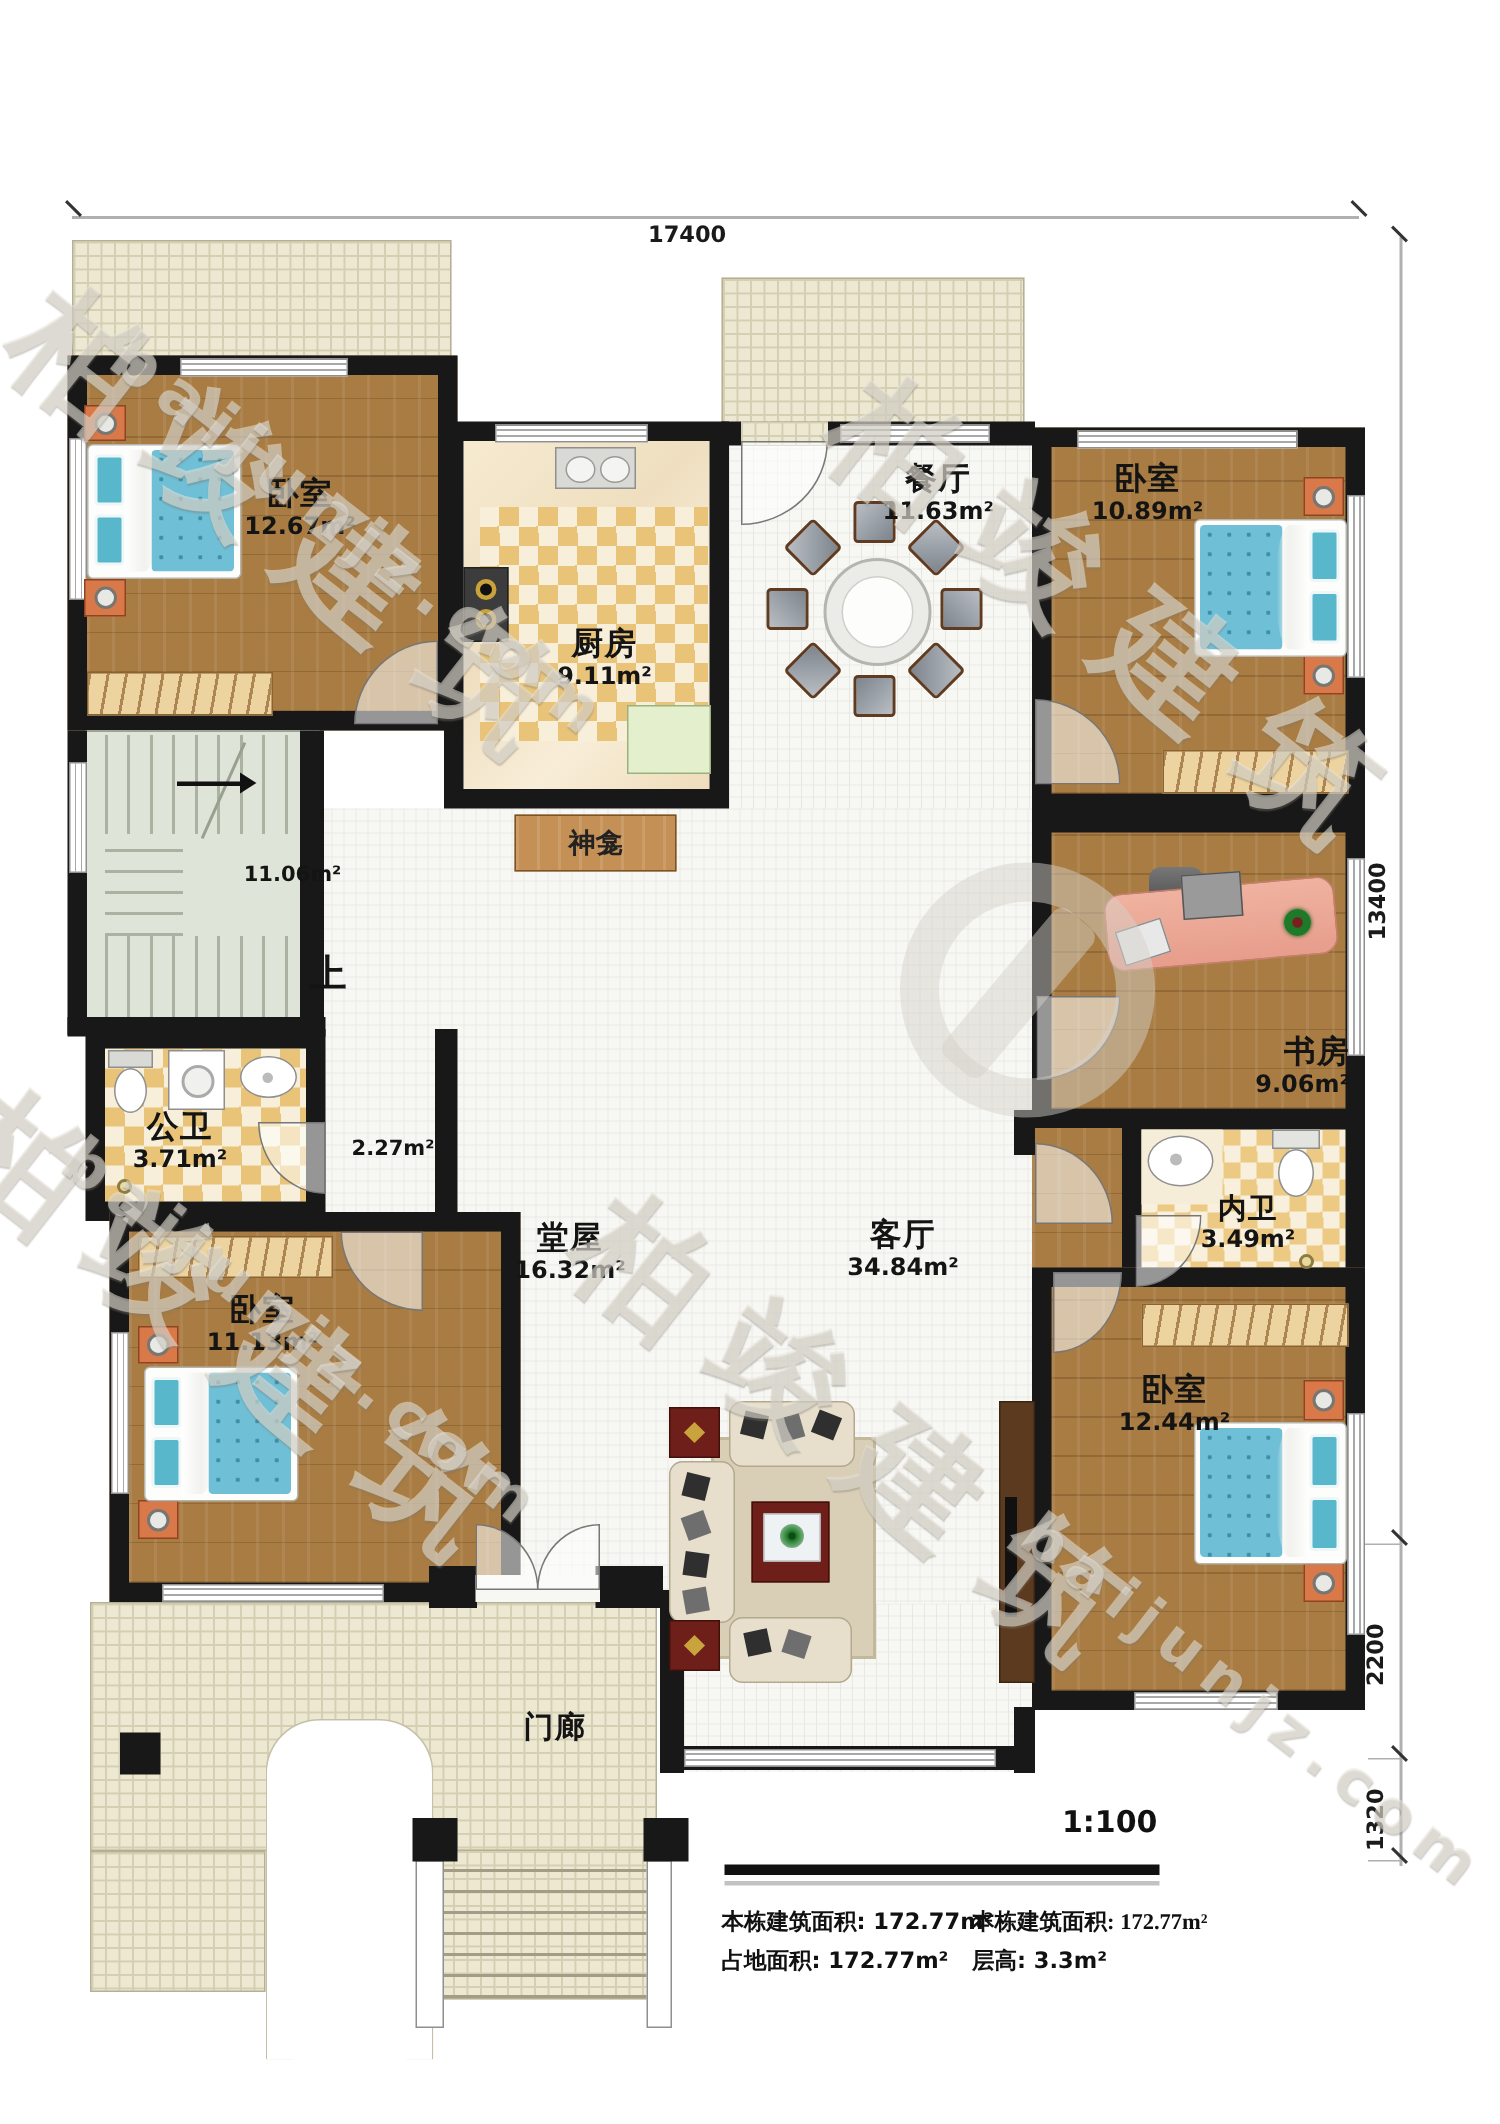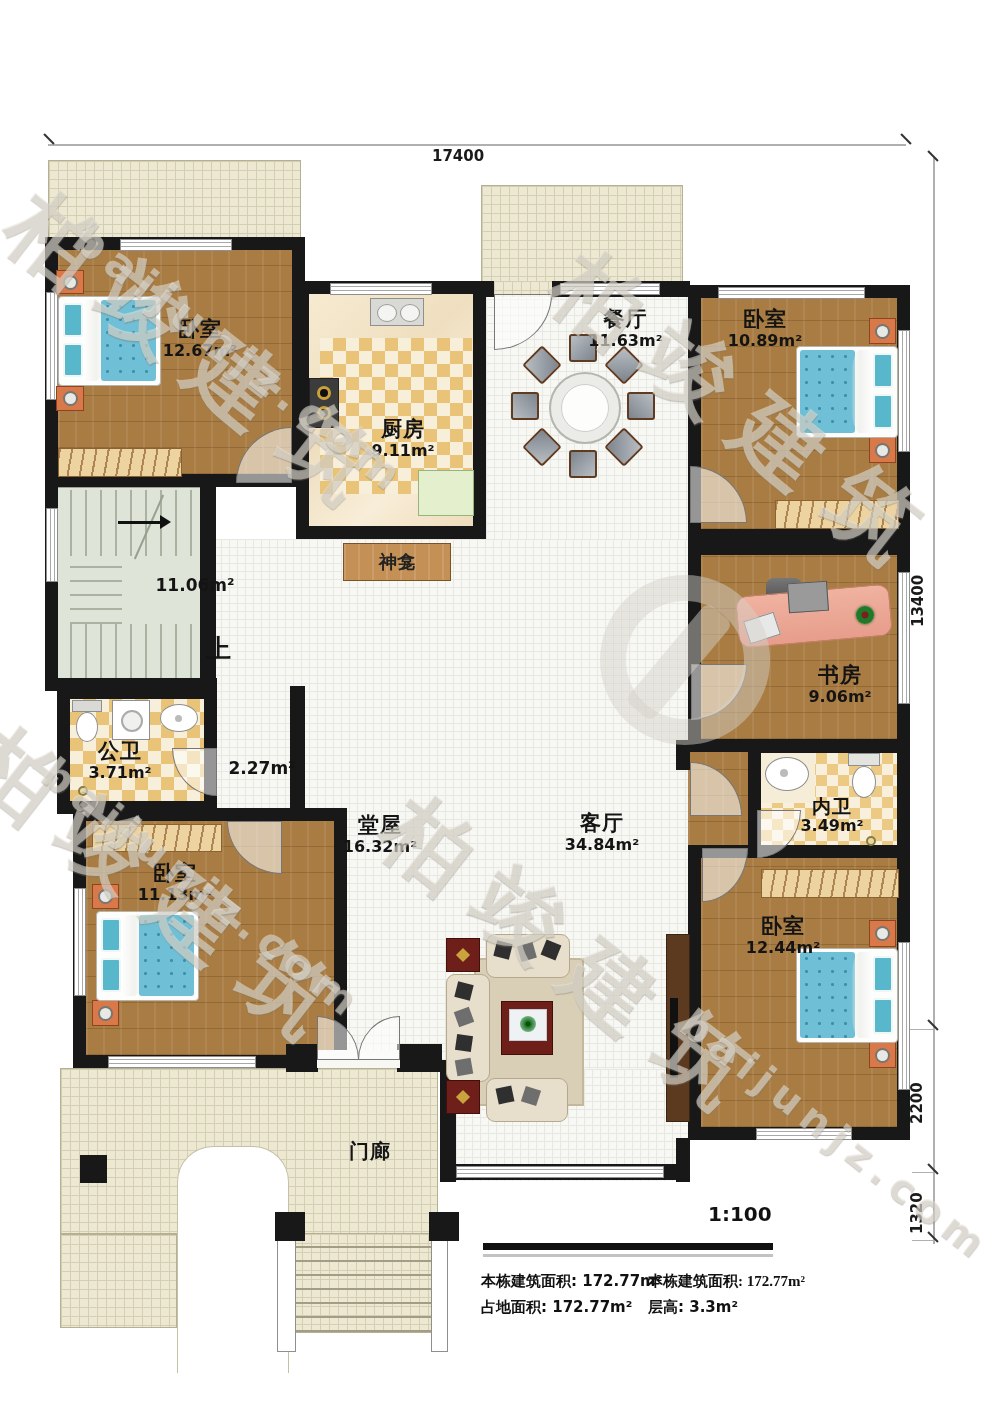--- a/index.html
+++ b/index.html
@@ -19,21 +19,21 @@
   .wall{background:#181818;z-index:15;}
   .win{background:#fff;border:1px solid #8f8f8f;box-sizing:border-box;z-index:16;}
   .win.h{background-image:repeating-linear-gradient(0deg,#fff 0 3px,#a8a8a8 3px 4px);}
   .win.v{background-image:repeating-linear-gradient(90deg,#fff 0 3px,#a8a8a8 3px 4px);}
   .arc{border:1px solid #777;background:rgba(255,255,255,.55);box-sizing:border-box;z-index:18;}
   .gap{z-index:16;}
   
   .rlabel{z-index:30;text-align:center;font-weight:bold;line-height:1.12;color:#141414;}
   .rlabel .nm{font-size:21px;letter-spacing:1px;}
   .rlabel .ar{font-size:16px;}
-  .small-ar{z-index:30;font-weight:bold;font-size:17px;}
+  .small-ar{z-index:30;font-weight:bold;font-size:14px;}
   
   .bedf{background:#fdfdfb;border:1px solid #b5b5ae;border-radius:4px;z-index:20;}
   .matt{position:absolute;background-color:#6fbfd6;background-image:radial-gradient(#3c8fa8 1.3px,transparent 1.6px);background-size:13px 13px;border-radius:3px;}
   .pil{position:absolute;background:#59b7cb;border:2px solid #eef7f8;border-radius:3px;box-sizing:border-box;}
   .fold{position:absolute;background:linear-gradient(to right,#ffffff 0%,#f1f1ee 60%,rgba(255,255,255,0) 100%);border-radius:0 40% 40% 0;}
   .nstand{background:#d9794a;border:1px solid #8e4420;z-index:20;display:flex;align-items:center;justify-content:center;box-sizing:border-box;}
   .knob{width:11px;height:11px;border:2px solid #767672;border-radius:50%;background:#e8e8e4;}
   .dresser{background-color:#ecd3a0;background-image:repeating-linear-gradient(100deg,rgba(120,70,20,.55) 0 2px,transparent 2px 12px);border:1px solid #8a6330;z-index:20;}
   .whitebox{background:#fff;border:1px solid #8f8f8f;box-sizing:border-box;z-index:20;}
   .oval{border-radius:50%;}
@@ -304,21 +304,21 @@
   <div class="abs rlabel" style="left:568px;top:308px;width:115px;">
     <div class="nm">餐厅</div>
     <div class="ar">11.63m²</div>
   </div>
   <div class="abs rlabel" style="left:705px;top:308px;width:120px;">
     <div class="nm">卧室</div>
     <div class="ar">10.89m²</div>
   </div>
   <div class="abs small-ar" style="left:140px;top:575px;width:110px;text-align:center;">11.06m²</div>
   <div class="abs" style="left:206px;top:632px;font-size:25px;font-weight:bold;z-index:30;">上</div>
-  <div class="abs rlabel" style="left:780px;top:664px;width:120px;">
+  <div class="abs rlabel" style="left:780px;top:690px;width:120px;text-align:right;">
     <div class="nm">书房</div>
     <div class="ar">9.06m²</div>
   </div>
   <div class="abs rlabel" style="left:62px;top:740px;width:116px;">
     <div class="nm">公卫</div>
     <div class="ar">3.71m²</div>
   </div>
   <div class="abs small-ar" style="left:222px;top:758px;width:80px;text-align:center;">2.27m²</div>
   <div class="abs rlabel" style="left:325px;top:814px;width:110px;">
     <div class="nm">堂屋</div>

